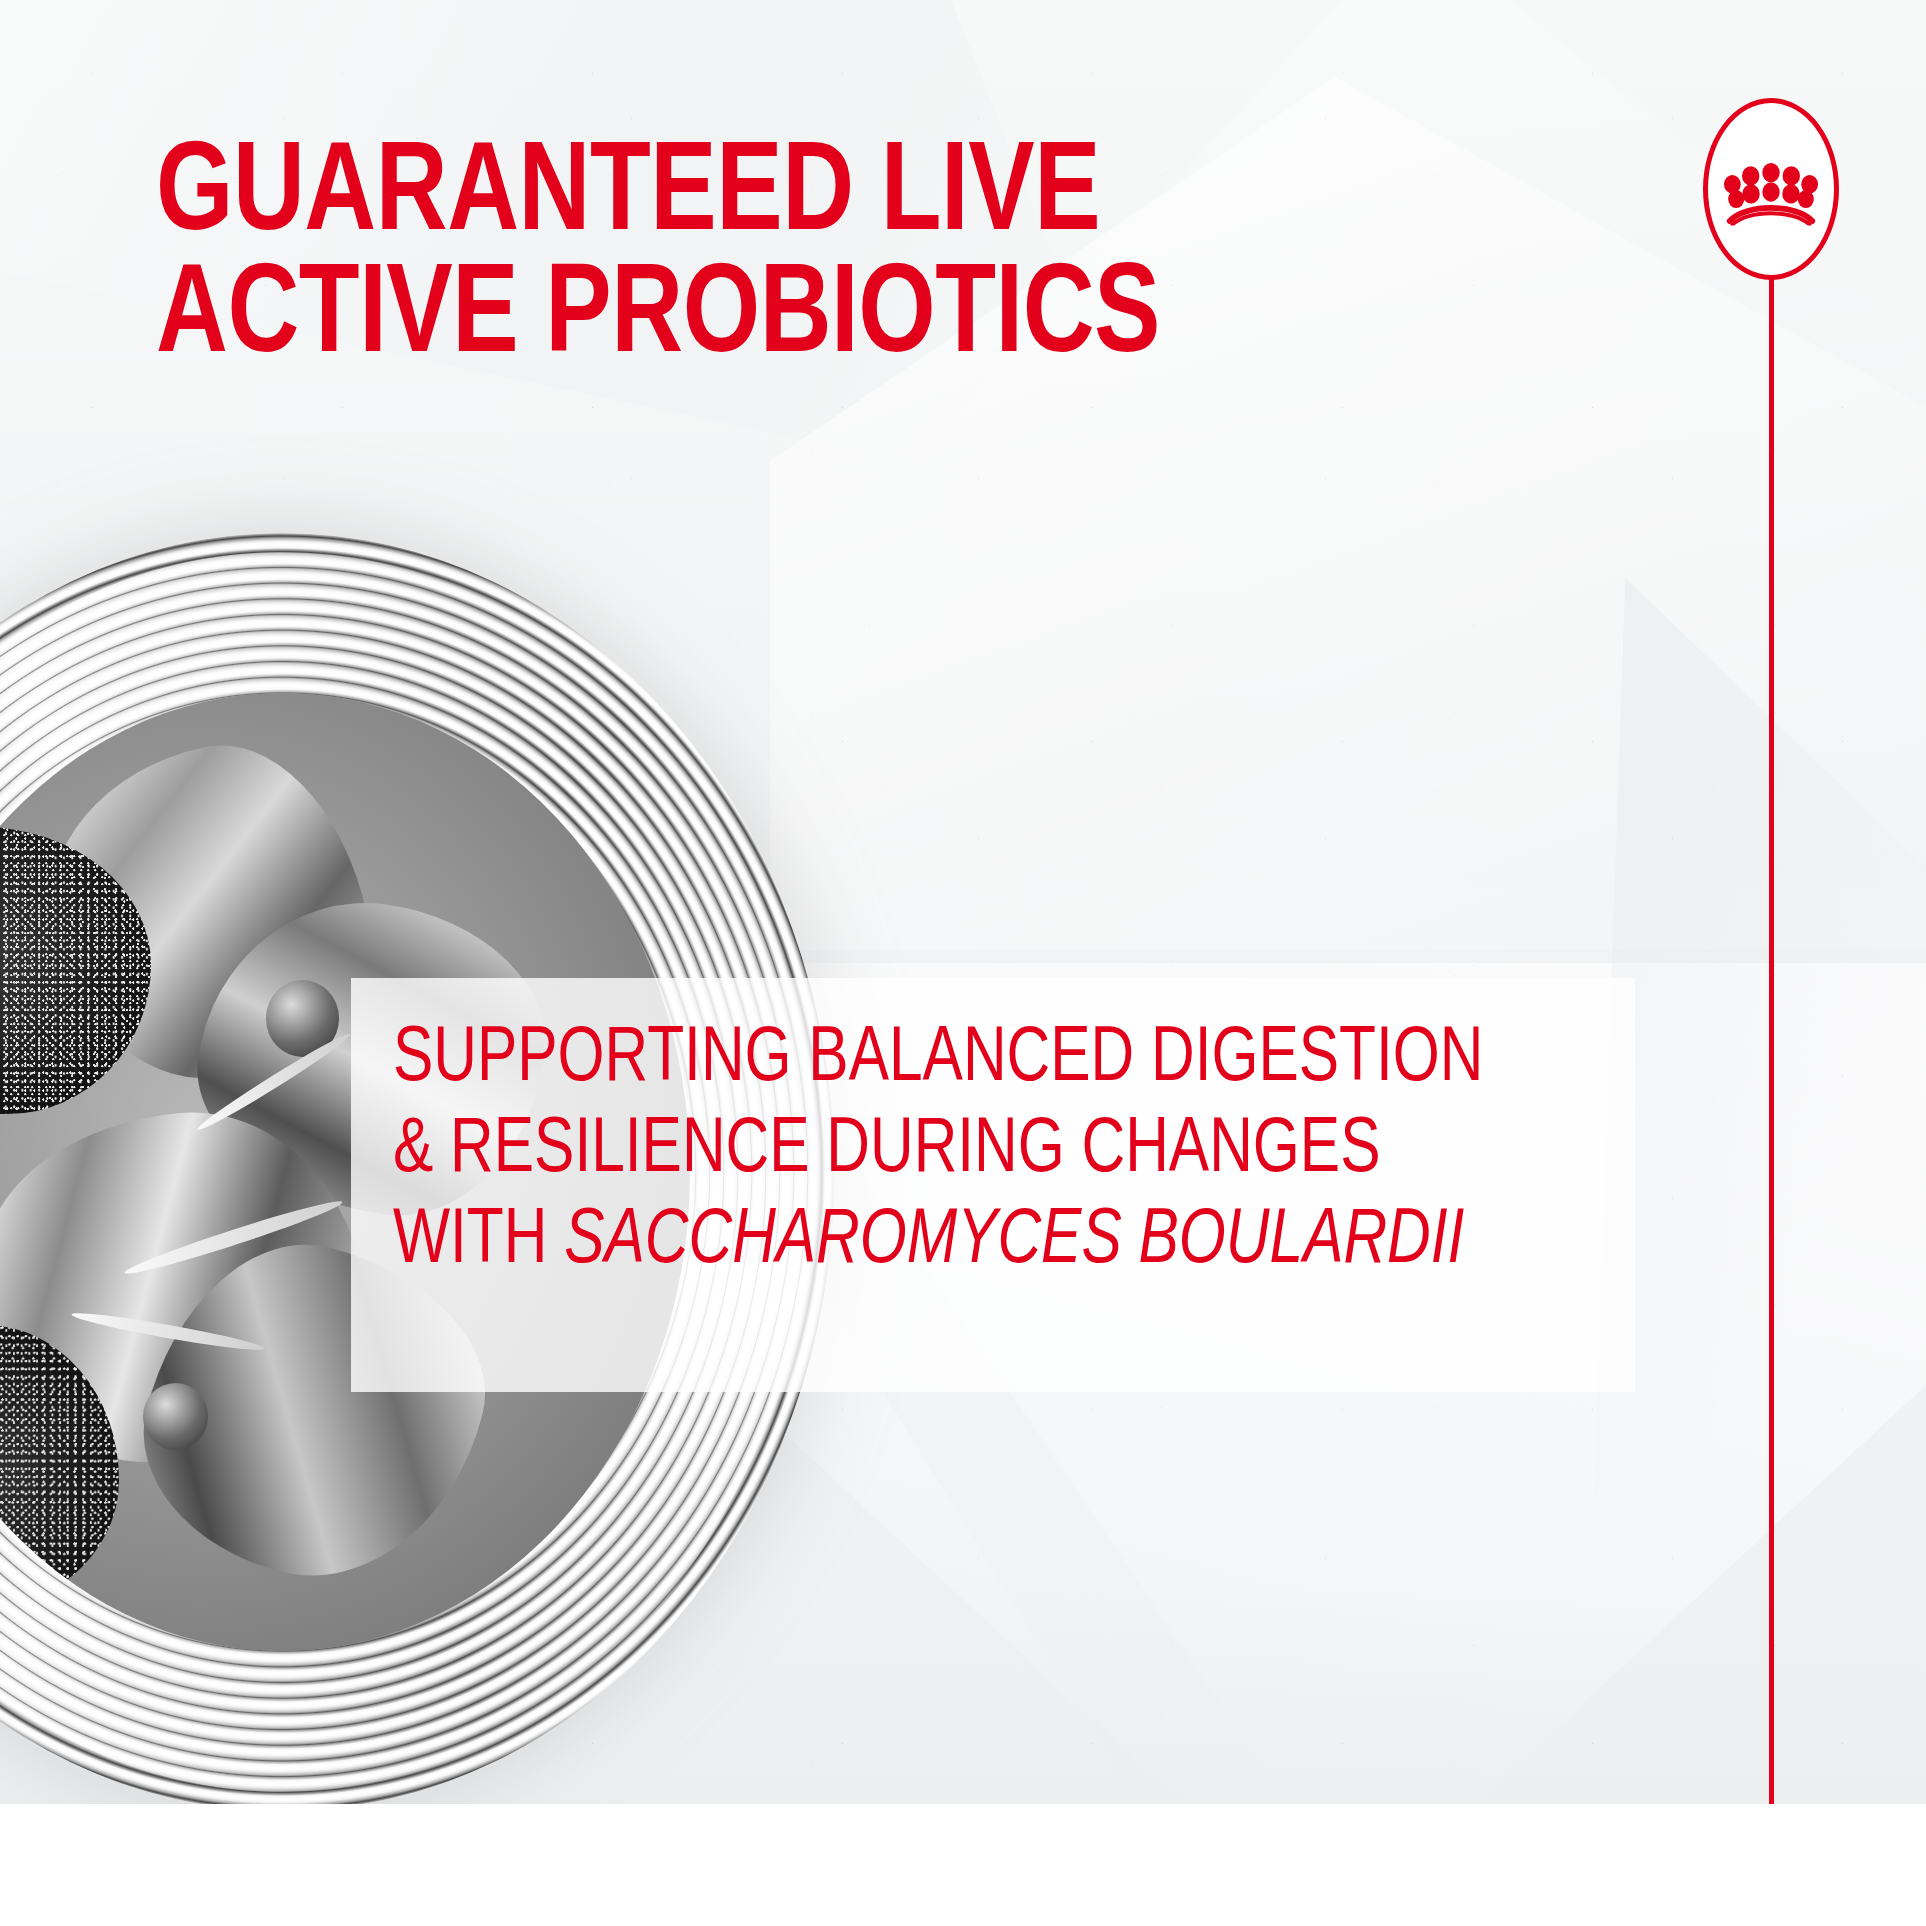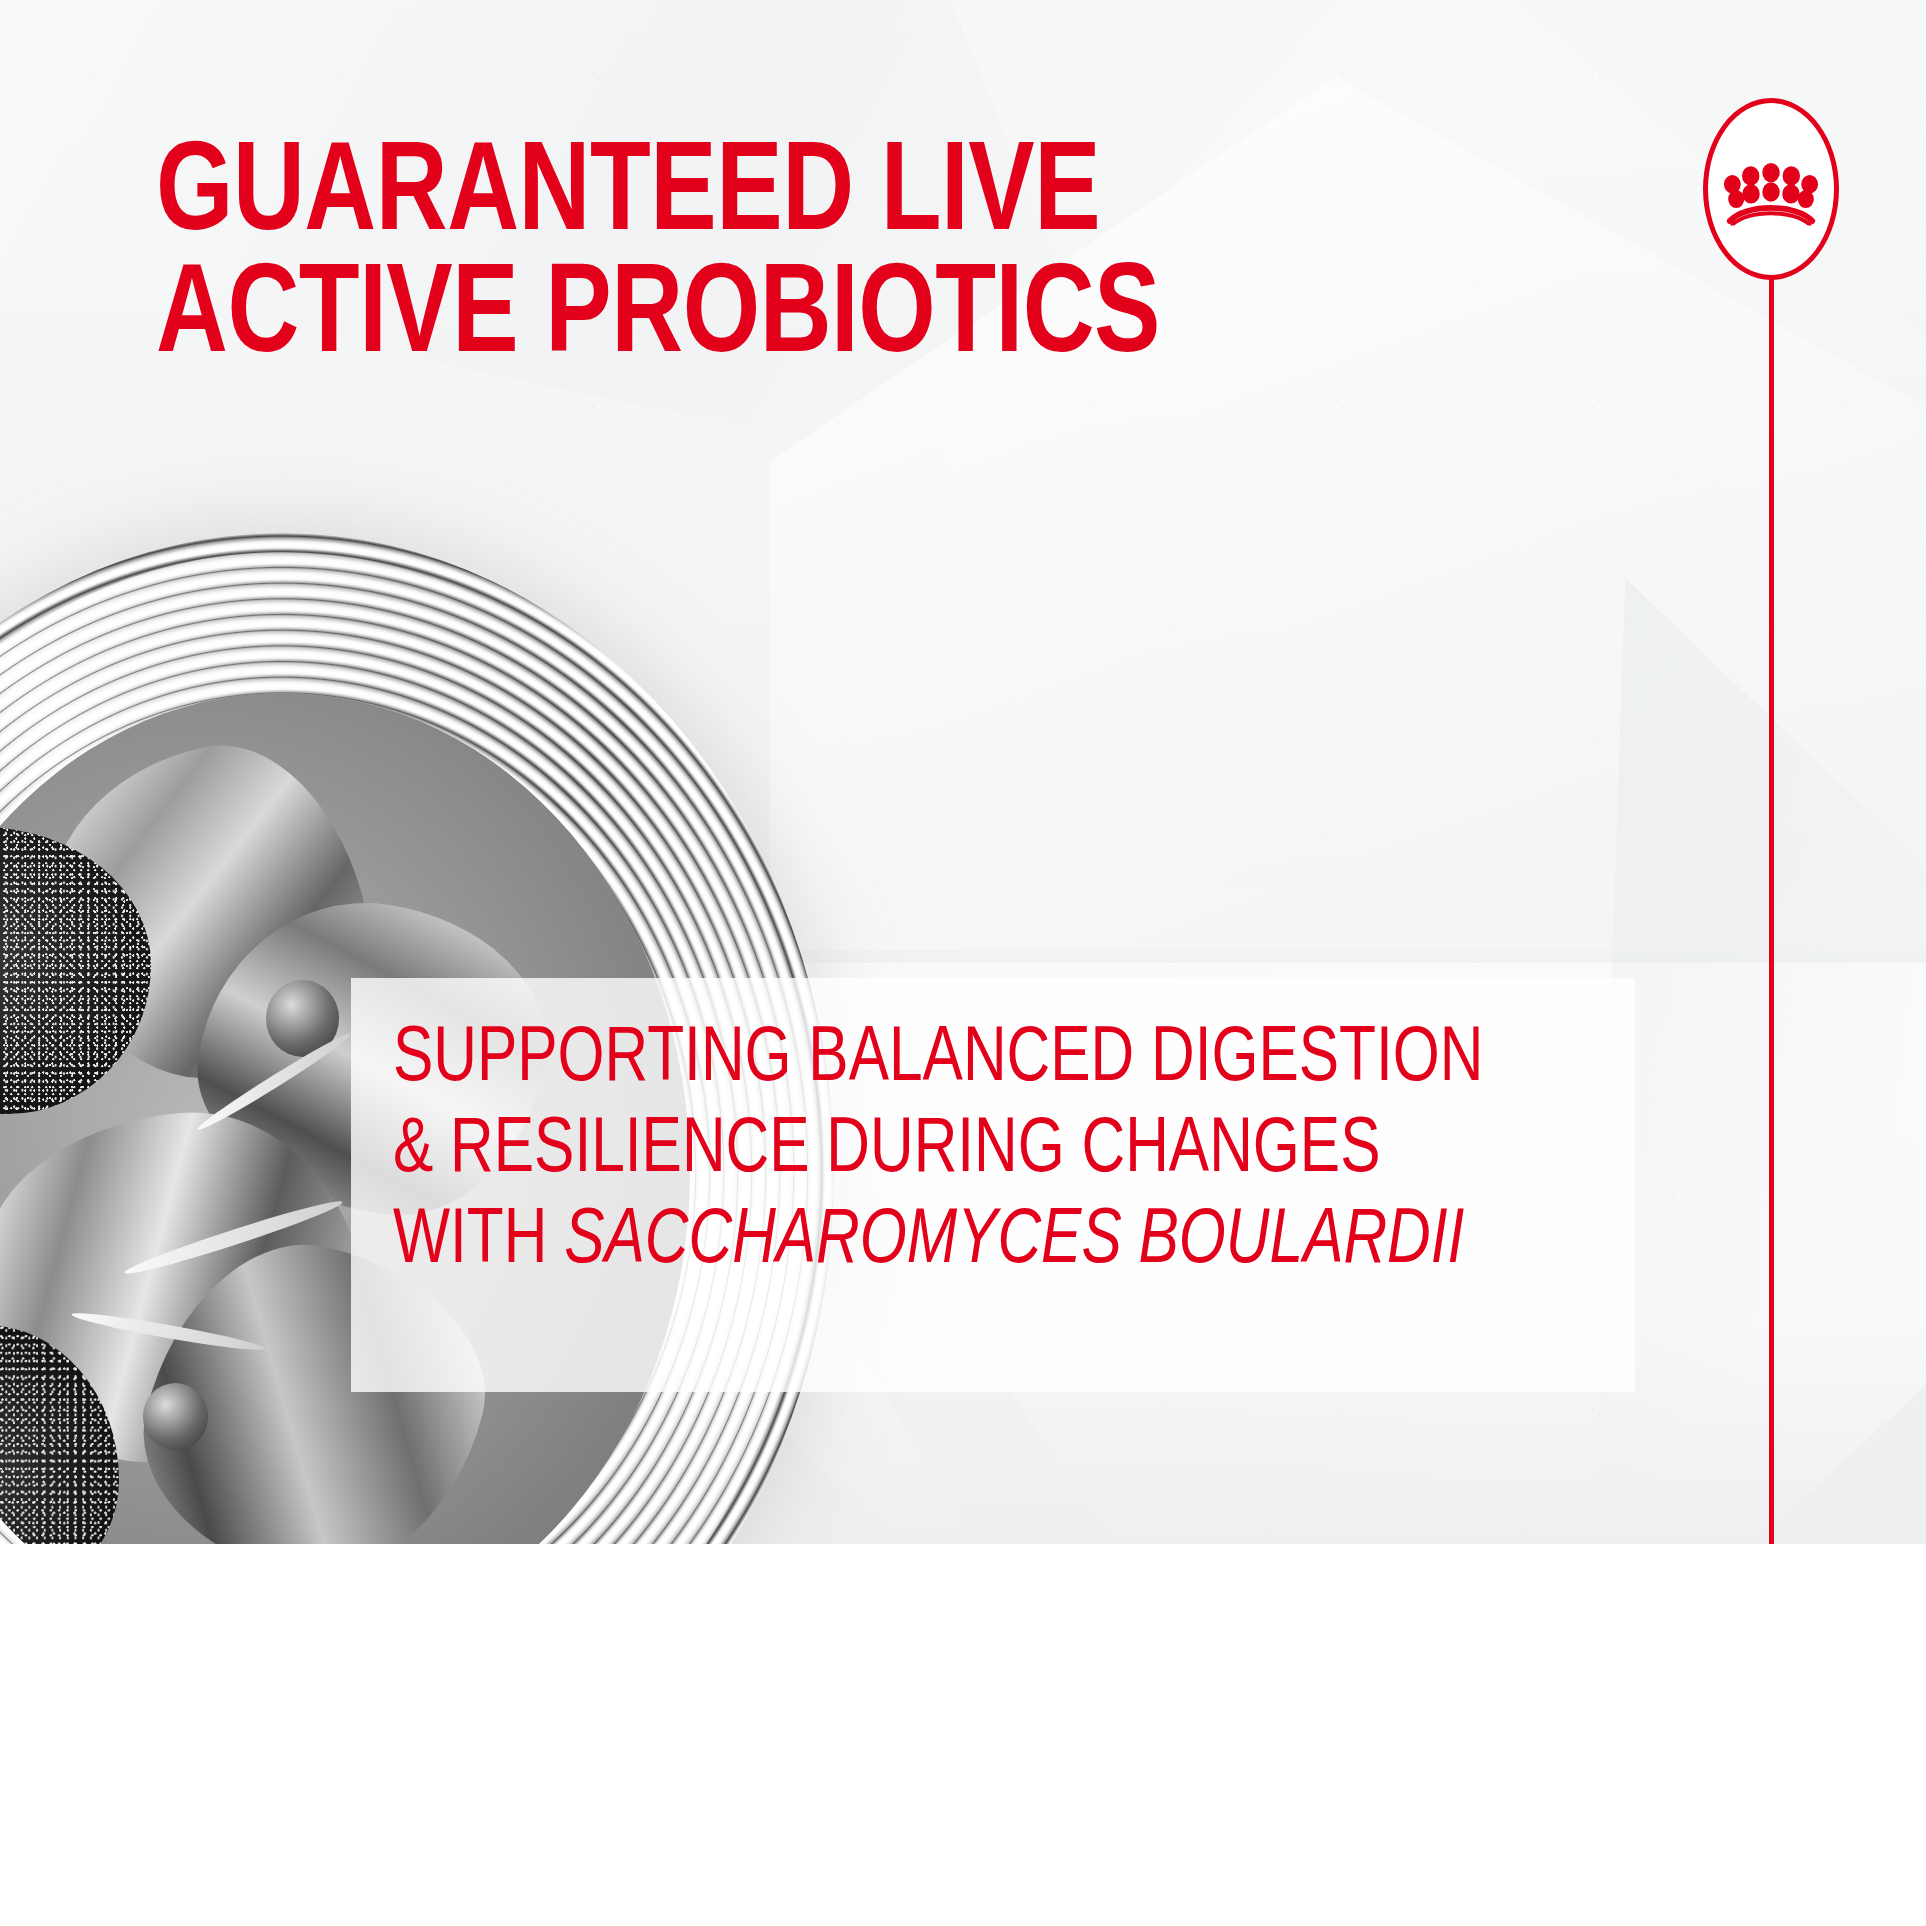--- a/index.html
+++ b/index.html
@@ -3,21 +3,21 @@
 <meta charset="utf-8">
 <style>
   html, body {
     margin: 0;
     padding: 0;
     background: #ffffff;
   }
   #stage {
     position: relative;
     width: 1926px;
-    height: 1544px;
+    height: 1804px;
     overflow: hidden;
     background: #f4f5f6;
     font-family: "Liberation Sans", sans-serif;
   }
 
   
   .bg-base {
     position: absolute;
     inset: 0;
     background:

